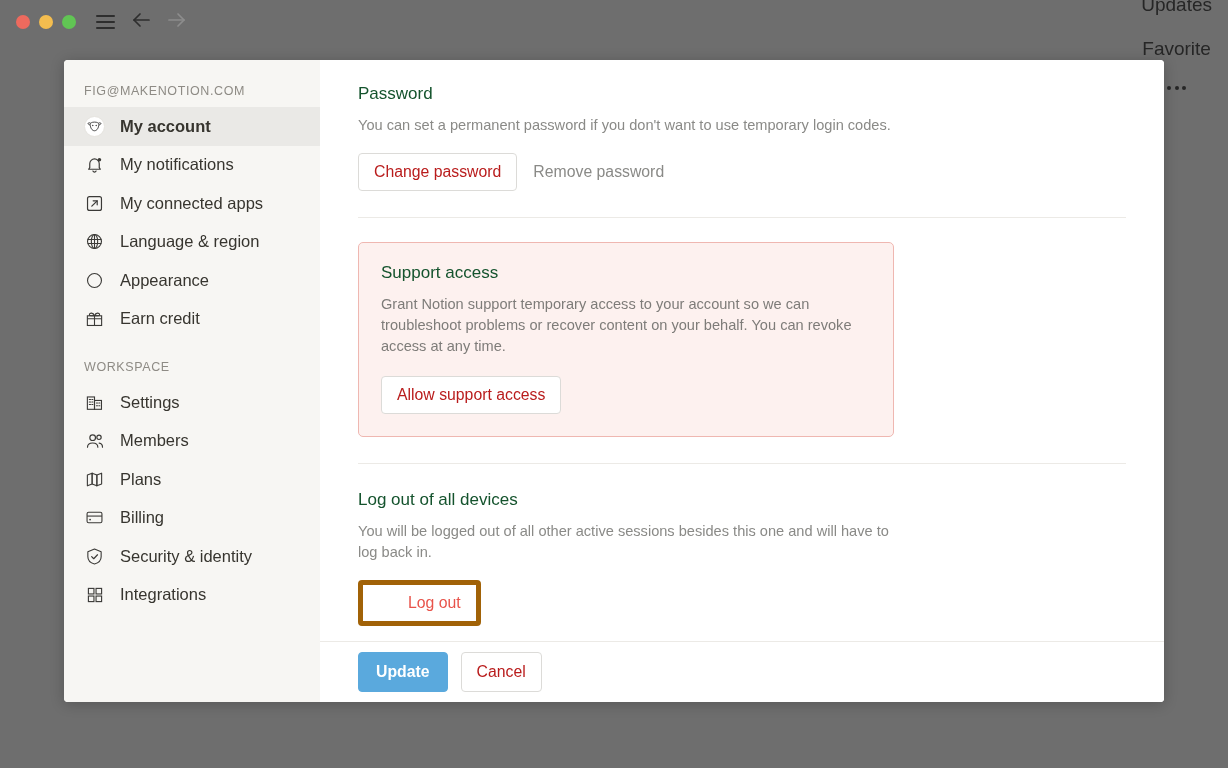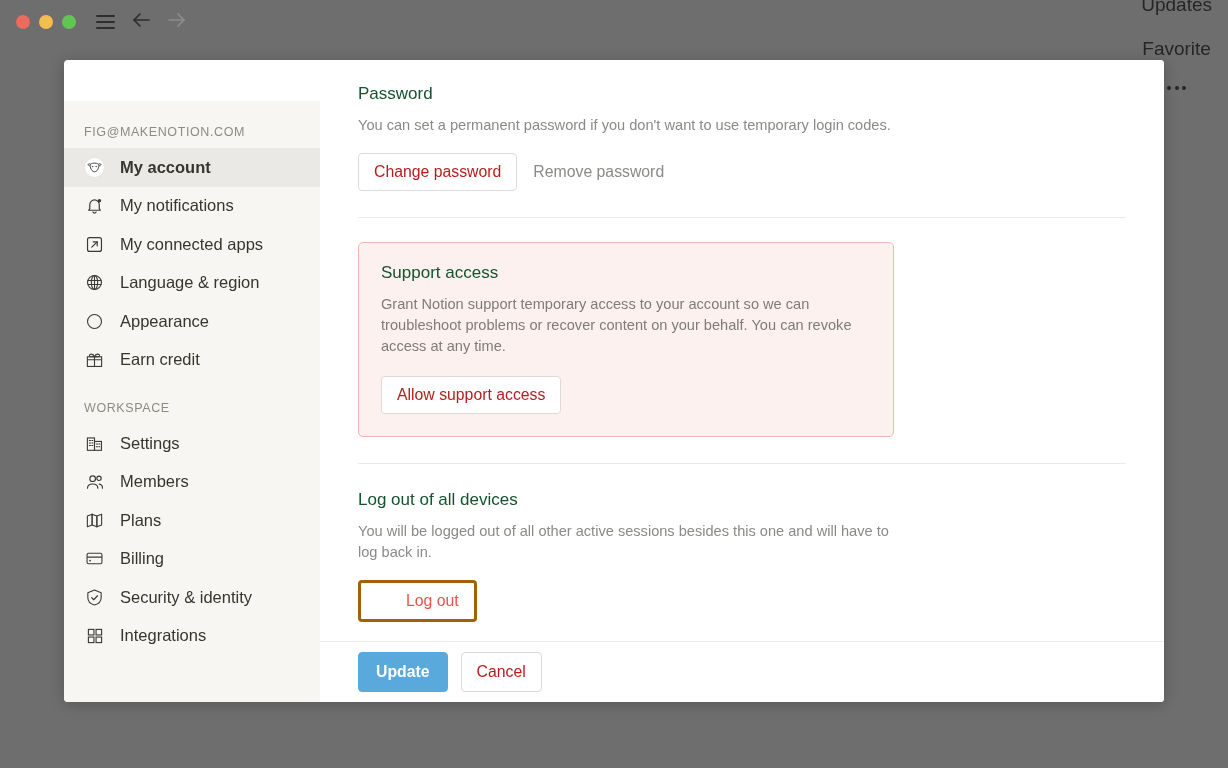--- a/index.html
+++ b/index.html
@@ -53,21 +53,20 @@
     display: flex;
     box-shadow: 0 2px 14px rgba(0,0,0,0.22);
   }
 
   
   .sidebar {
     width: 256px; min-width: 256px;
     background: #f7f6f3;
     padding-top: 24px;
     height: 100%;
-    margin-top: 41px;
   }
   .side-section-label {
     font-size: 12.5px;
     letter-spacing: 0.6px;
     color: #8e8b85;
     padding: 0 0 9px 20px;
     font-weight: 400;
   }
   .side-section-label.ws { padding-top: 22px; }
   .side-item {
@@ -140,21 +139,21 @@
     margin-top: 24px;
     border: 1.6px solid #efb7b1;
     background: #fdf1ef;
     border-radius: 5px;
     padding: 20px 22px 22px 22px;
     width: 536px;
   }
   .support-card .sec-desc { color: #7e7c79; max-width: 520px; margin-bottom: 19px; }
 
   .btn-danger {
-    border: 3px solid #a16207;
+    border: 5px solid #a16207;
     color: #e8534a;
     background: #fff;
     padding-left: 45px;
   }
   .btn-primary {
     background: #5aa9dd;
     border: 1px solid #5aa9dd;
     color: #fff;
     font-weight: bold;
     padding: 9px 17px;

